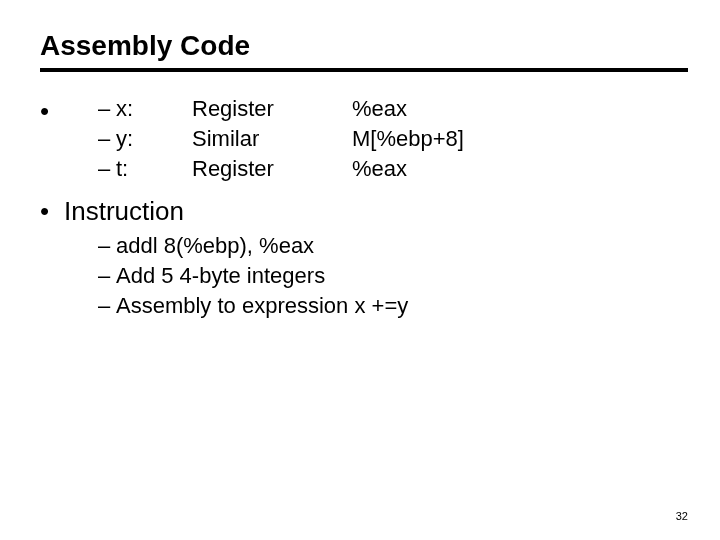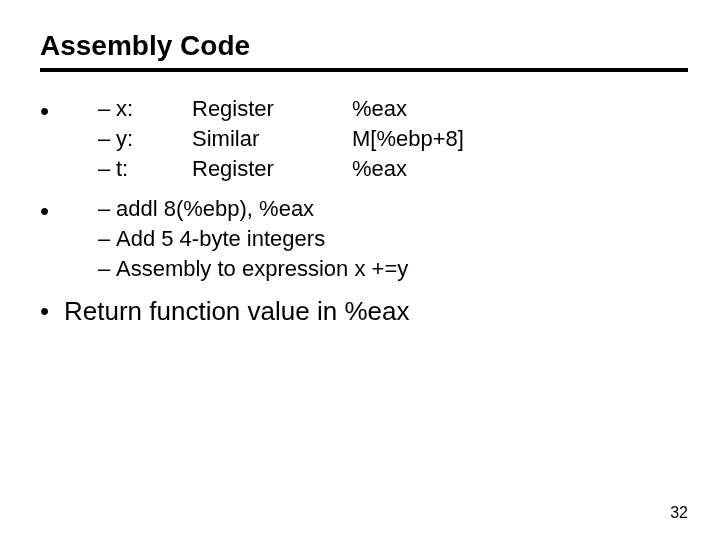--- a/index.html
+++ b/index.html
@@ -67,21 +67,21 @@
   .operand-row {
     display: flex;
   }
   .col-var { width: 76px; }
   .col-type { width: 160px; }
   .col-val { }
   .pagenum {
     position: absolute;
     right: 32px;
     bottom: 18px;
-    font-size: 16px;
+    font-size: 11px;
     font-family: Arial, sans-serif;
     color: #000000;
   }
 </style>
 </head>
 <body>
 
 <div class="slide">
 
   <h1 class="title">Assembly Code</h1>
@@ -109,28 +109,26 @@
           <div class="operand-row">
             <span class="col-var">t:</span>
             <span class="col-type">Register</span>
             <span class="col-val">%eax</span>
           </div>
         </li>
       </ul>
     </li>
 
     <li>
+      <span>Instruction</span>
       <ul class="level2">
         <li>addl   8(%ebp), %eax</li>
         <li>Add 5 4-byte integers</li>
         <li>Assembly to expression x +=y</li>
       </ul>
     </li>
 
-    <li>
-      <span>Return function value in %eax</span>
-    </li>
 
   </ul>
 
   <div class="pagenum">32</div>
 
 </div>
 
 </body></html>

